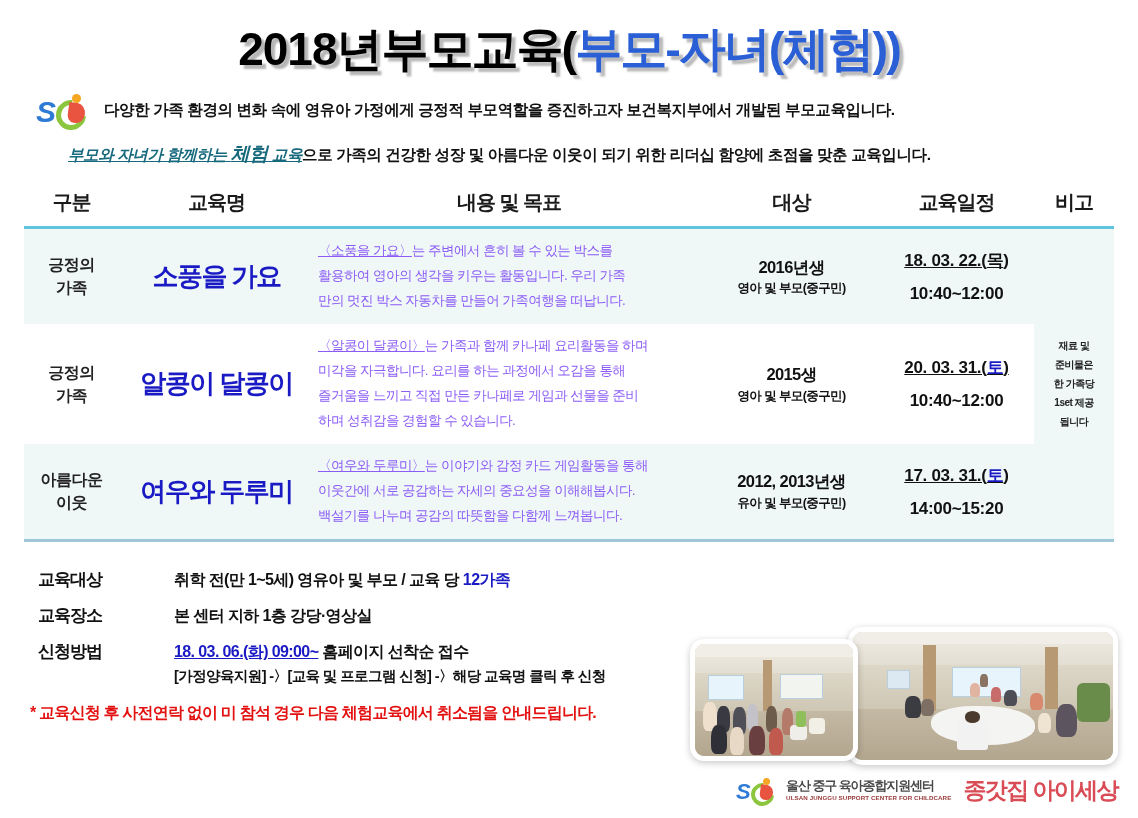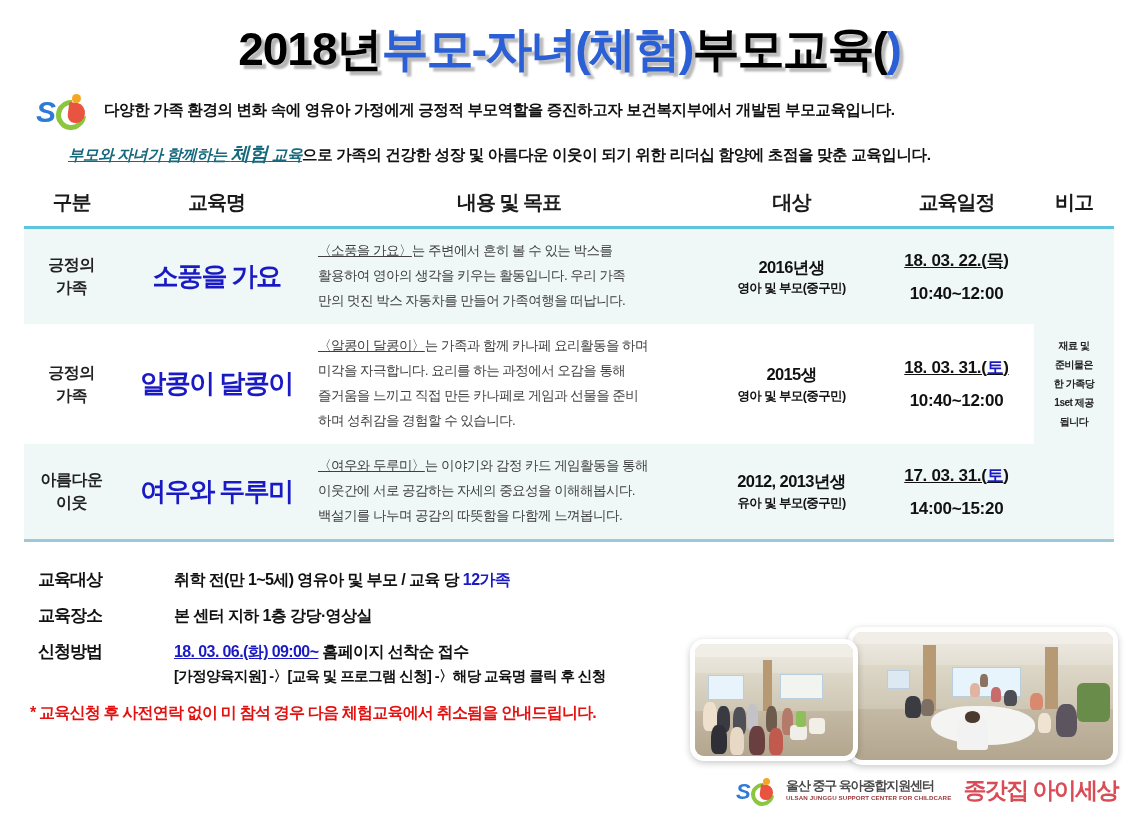--- a/index.html
+++ b/index.html
@@ -125,21 +125,21 @@
     font-weight: 700;
     text-align: center;
     color: #1a1ac4;
     letter-spacing: -1.5px;
   }
   .c-desc {
     font-size: 13.5px;
     line-height: 1.85;
     text-align: left;
     letter-spacing: -0.55px;
-    color: #404040;
+    color: #8b5cf6;
     padding-left: 18px;
     padding-right: 10px;
   }
   .c-desc .u { text-decoration: underline; }
   .c-target {
     text-align: center;
     letter-spacing: -0.6px;
     line-height: 1.5;
   }
   .c-target .big {
@@ -301,22 +301,22 @@
   .sc-s-sm  { position: absolute; left: 0;   top: 3px; font-size: 22px; font-weight: 700; color: #2e7bd6; font-style: italic; line-height: 1; }
   .sc-c-sm  { position: absolute; left: 15px;top: 5px; width: 15px; height: 15px; border: 4px solid #8cc63f; border-right-color: transparent; border-radius: 50%; transform: rotate(-40deg); }
   .sc-dot-sm{ position: absolute; left: 27px;top: 0px; width: 7px;  height: 7px; background: #f5a623; border-radius: 50%; }
   .sc-arc-sm{ position: absolute; left: 24px;top: 7px; width: 13px; height: 15px; background: #e8543f; border-radius: 0 60% 55% 45%; transform: rotate(8deg); }
 </style>
 </head>
 <body>
 
 <div class="title-row">
   <span class="t-year">2018년</span>
+  <span class="t-sub">부모교육(</span>
   <span class="t-sub t-blue">부모-자녀(체험)</span>
-  <span class="t-sub">부모교육(</span>
   <span class="t-sub t-blue">)</span>
 </div>
 
 <div class="lead-row">
   <div class="logo-sc">
     <span class="sc-s">S</span>
     <span class="sc-c"></span>
     <span class="sc-arc"></span>
     <span class="sc-dot"></span>
   </div>
@@ -380,21 +380,21 @@
         <span class="u">〈알콩이 달콩이〉</span><span>는 가족과 함께 카나페 요리활동을 하며</span><br>
         <span>미각을 자극합니다. 요리를 하는 과정에서 오감을 통해</span><br>
         <span>즐거움을 느끼고 직접 만든 카나페로 게임과 선물을 준비</span><br>
         <span>하며 성취감을 경험할 수 있습니다.</span>
       </td>
       <td class="c-target">
         <span class="big">2015생</span>
         <span class="small">영아 및 부모(중구민)</span>
       </td>
       <td class="c-sched">
-        <span class="date"><span>18. 03. 31.(</span><span class="dow-blue">토</span><span>)</span></span>
+        <span class="date"><span>20. 03. 31.(</span><span class="dow-blue">토</span><span>)</span></span>
         <span class="time">10:40~12:00</span>
       </td>
       <td class="c-remark cell-remark">
         <span>재료 및</span><br>
         <span>준비물은</span><br>
         <span>한 가족당</span><br>
         <span>1set 제공</span><br>
         <span>됩니다</span>
       </td>
     </tr>

